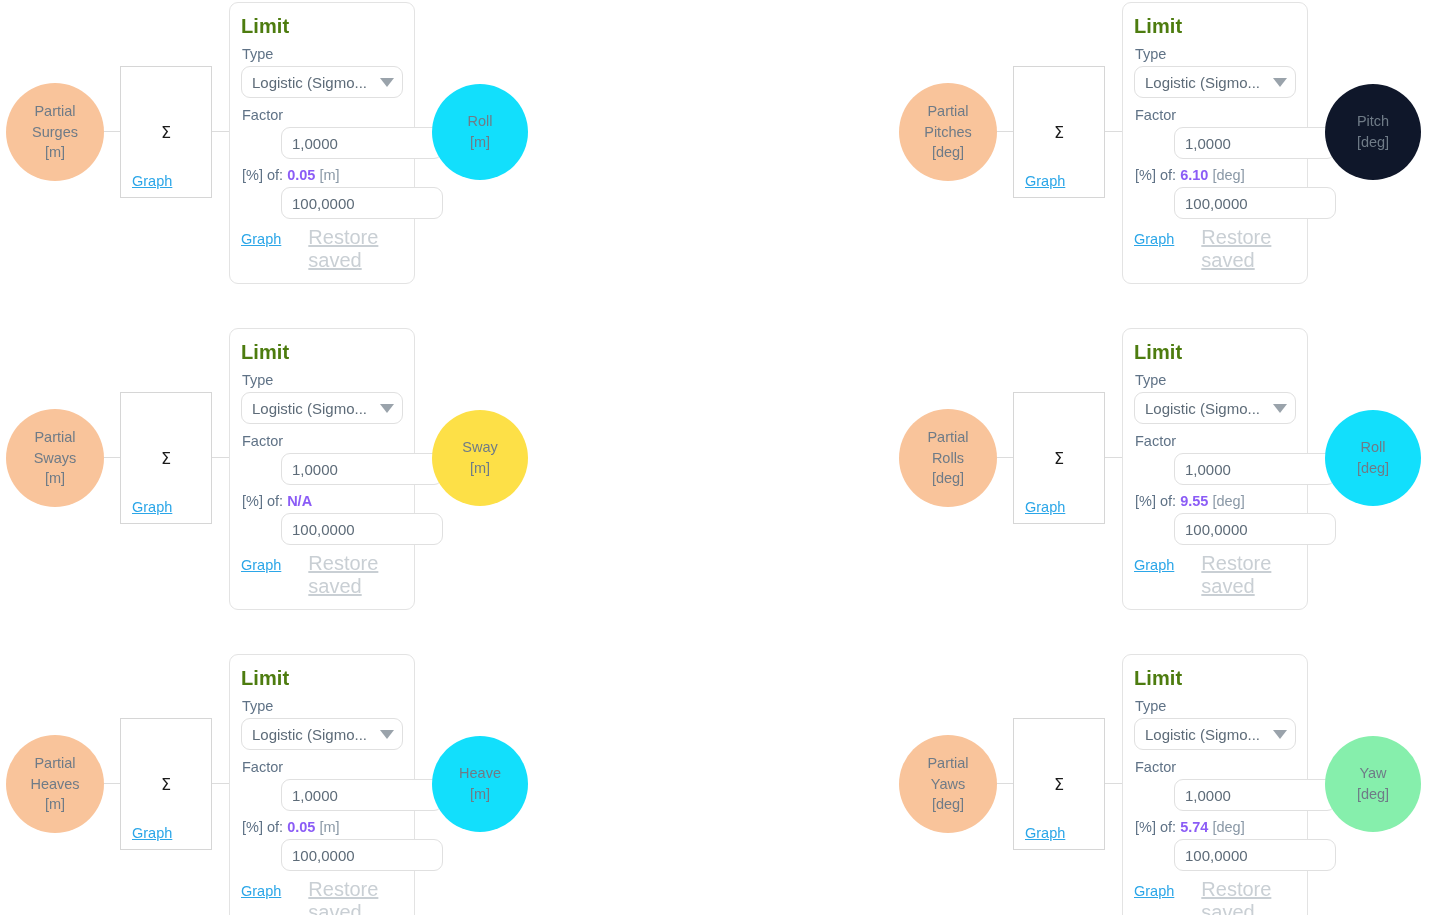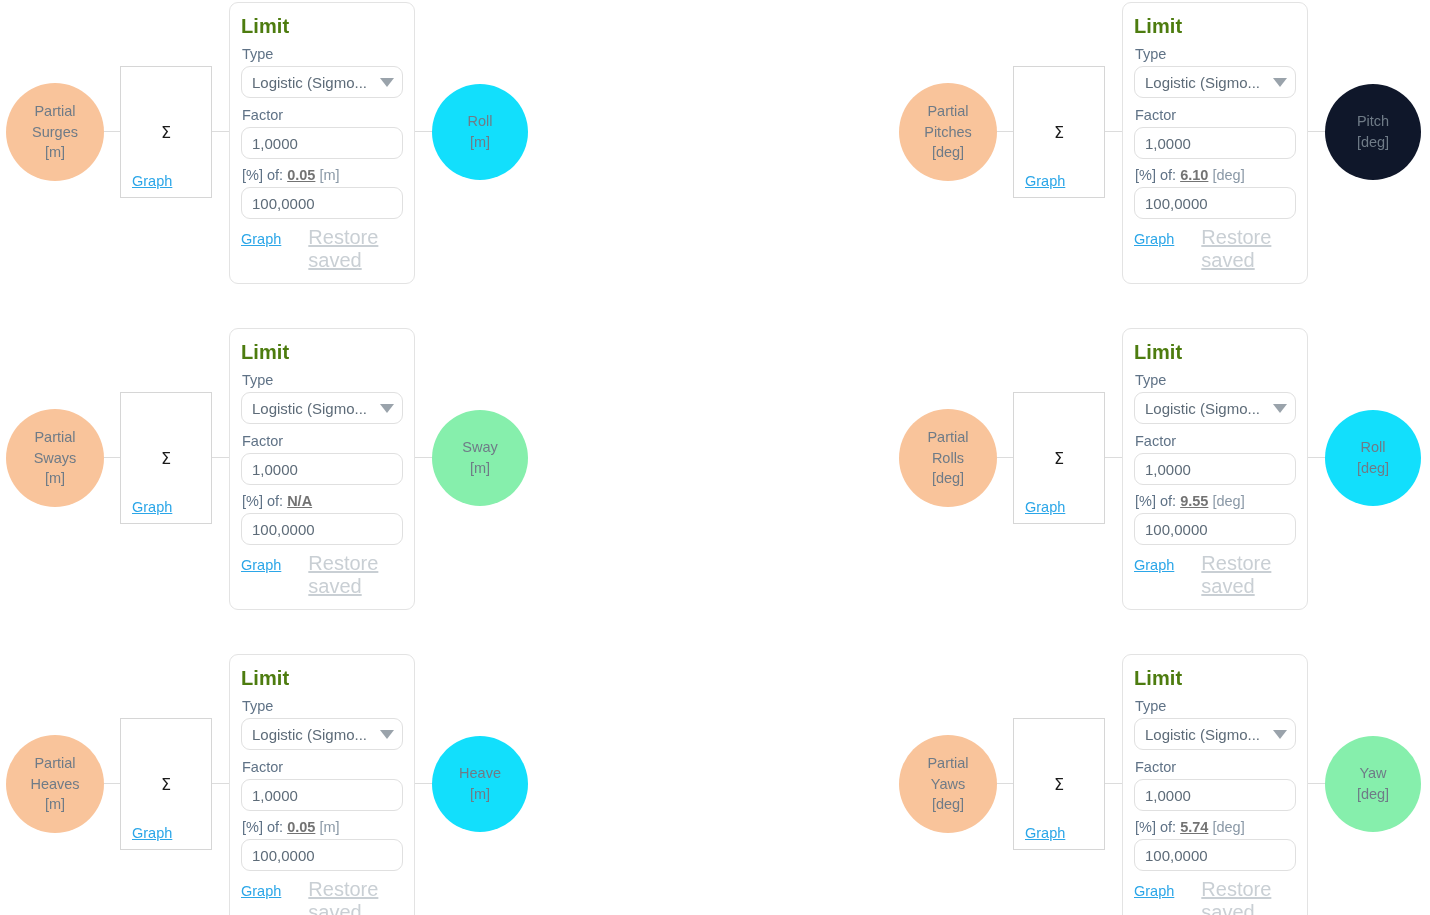--- a/index.html
+++ b/index.html
@@ -118,22 +118,21 @@
     letter-spacing: .1px;
   }
   .field-label {
     font-size: 14.5px;
     color: #5f7286;
     margin: 0 0 4px 1px;
     white-space: nowrap;
   }
   .field-label .strong {
     font-weight: bold;
-    color: #737373;
-    text-decoration: underline;
+    color: #8b5cf6;
   }
   .unit { color: #8a98a6; }
 
   .control {
     box-sizing: border-box;
     width: 100%;
     height: 32px;
     border: 1px solid #e0e0e0;
     border-radius: 9px;
     background: #ffffff;
@@ -155,21 +154,21 @@
   }
   .caret {
     width: 0;
     height: 0;
     border-left: 7px solid transparent;
     border-right: 7px solid transparent;
     border-top: 9px solid #9aa3ab;
     flex: 0 0 auto;
     margin-left: 6px;
   }
-  .input-control { margin-bottom: 8px; }
+  .input-control { margin-bottom: 8px; margin-left: 40px; }
 
   .card-actions {
     display: flex;
     align-items: baseline;
     gap: 27px;
     margin-top: -1px;
   }
 
   
   .link {
@@ -332,21 +331,21 @@
       <div class="control input-control">
         <span>100,0000</span>
       </div>
 
       <div class="card-actions">
         <span class="link" style="color: rgb(43, 166, 232);">Graph</span>
         <span class="link-disabled" style="color: rgb(201, 207, 212);">Restore saved</span>
       </div>
     </div>
 
-    <div class="node-circle node-out" style="background: #86efac;">
+    <div class="node-circle node-out" style="background: #fde047;">
       <span class="node-line">Sway</span>
       <span class="node-line">[m]</span>
     </div>
 
   </div>
     <div class="chain" style="left: 893px; top: 326px;">
 
     <div class="wire wire-a" style="background: rgb(220, 220, 220);"></div>
     <div class="wire wire-b" style="background: rgb(220, 220, 220);"></div>
     <div class="wire wire-c" style="background: rgb(220, 220, 220);"></div>

